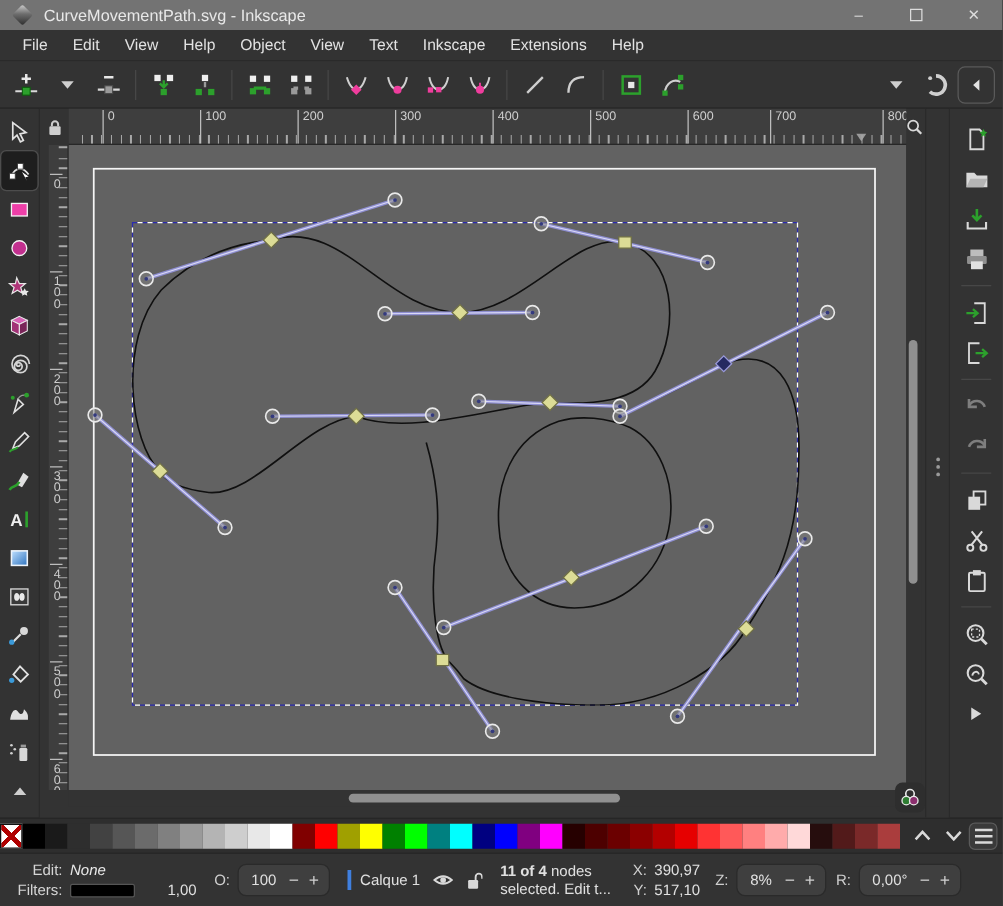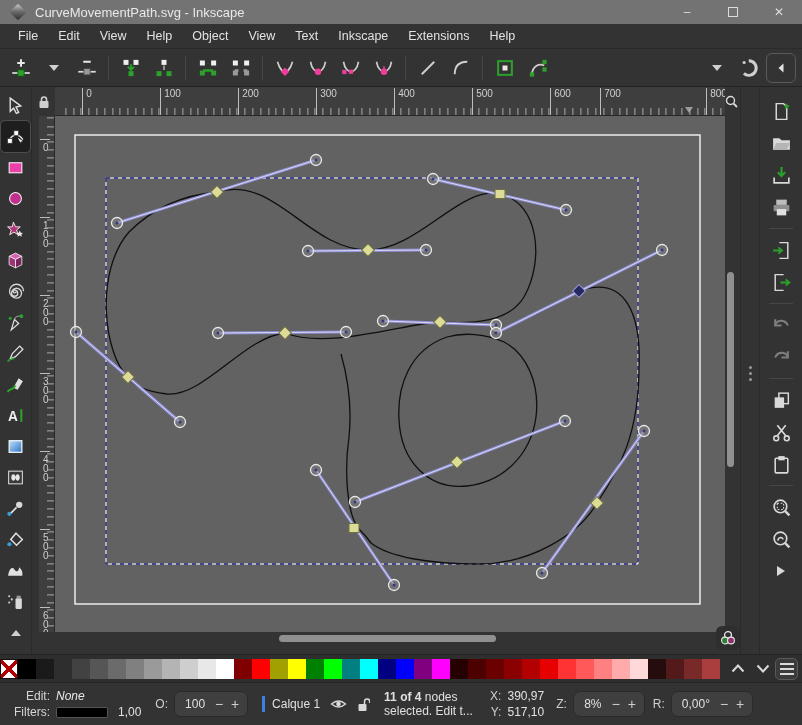--- a/index.html
+++ b/index.html
@@ -71,21 +71,21 @@
   .pal-menu { width:24px; height:22px; border:1px solid #5a5a5a; border-radius:5px; background:#3a3a3a; display:flex; flex-direction:column; justify-content:center; align-items:center; margin-right:4px;}
   .pal-menu i { display:block; width:14px; height:2px; background:#d9d9d9; margin:1.5px 0;}
 
   
   .statusbar { height:35px; background:#333; color:#e0e0e0; font-size:12px; display:flex; align-items:center; border-top:1px solid #242424; flex:1;}
   .fs-block { display:flex; flex-direction:column; justify-content:center; margin-left:6px; line-height:14px;}
   .fs-row { display:flex; align-items:center; }
   .fs-lab { width:44px; text-align:right; margin-right:6px; color:#d5d5d5;}
   .fill-none { font-style:italic; color:#e8e8e8; width:52px;}
   .stroke-swatch { width:52px; height:11px; background:#000; border:1px solid #555; border-radius:2px;}
-  .sw-val { margin-left:10px; }
+  .sw-val { margin-left:26px; }
   .spin { display:flex; align-items:center; background:#3f3f3f; border:1px solid #2a2a2a; border-radius:7px; height:26px; padding:0 4px; margin-left:6px;}
   .spin .val { padding:0 6px; min-width:30px; text-align:center;}
   .spin .pm { width:16px; text-align:center; color:#cfcfcf; font-size:14px;}
   .layerblock { display:flex; align-items:center; margin-left:14px; }
   .layerbar { width:3px; height:16px; background:#3f7fdf; margin-right:7px; }
   .msg { margin-left:14px; line-height:14px; width:96px; }
   .xy { margin-left:6px; line-height:14px; }
   .xy td { padding:0 2px; text-align:right; }
   .statuslab { color:#cfcfcf; }
   b { font-weight:bold; }
@@ -380,21 +380,21 @@
       </div>
       <div class="hruler" id="hruler">
           <span class="hcursor"></span>
           <span class="hlabel" style="left: 27px;">0</span>
           <span class="hlabel" style="left: 105px;">100</span>
           <span class="hlabel" style="left: 183px;">200</span>
           <span class="hlabel" style="left: 261px;">300</span>
           <span class="hlabel" style="left: 339px;">400</span>
           <span class="hlabel" style="left: 417px;">500</span>
           <span class="hlabel" style="left: 495px;">600</span>
-          <span class="hlabel" style="left: 545px;">700</span>
+          <span class="hlabel" style="left: 561px;">700</span>
           <span class="hlabel" style="left: 651px;">800</span>
         </div>
       <div class="vruler" id="vruler">
           <span class="vlabel" style="top: 23px;">0</span>
           <span class="vlabel" style="top: 101px;">100</span>
           <span class="vlabel" style="top: 179px;">200</span>
           <span class="vlabel" style="top: 257px;">300</span>
           <span class="vlabel" style="top: 335px;">400</span>
           <span class="vlabel" style="top: 413px;">500</span>
           <span class="vlabel" style="top: 491px;">600</span>

